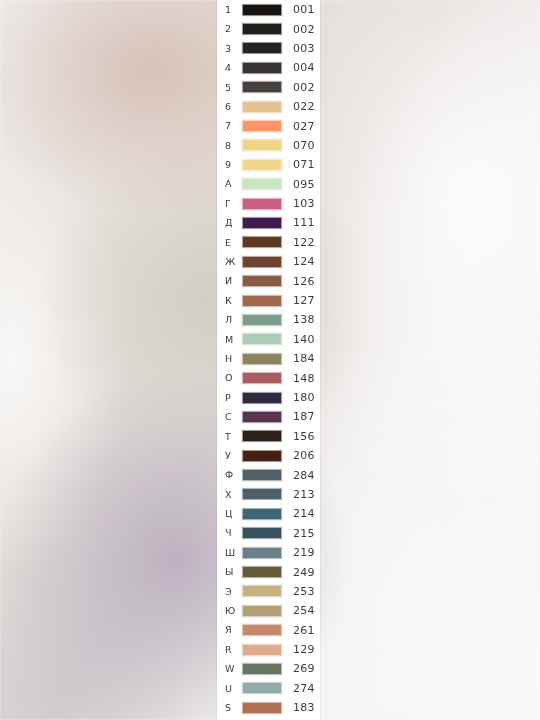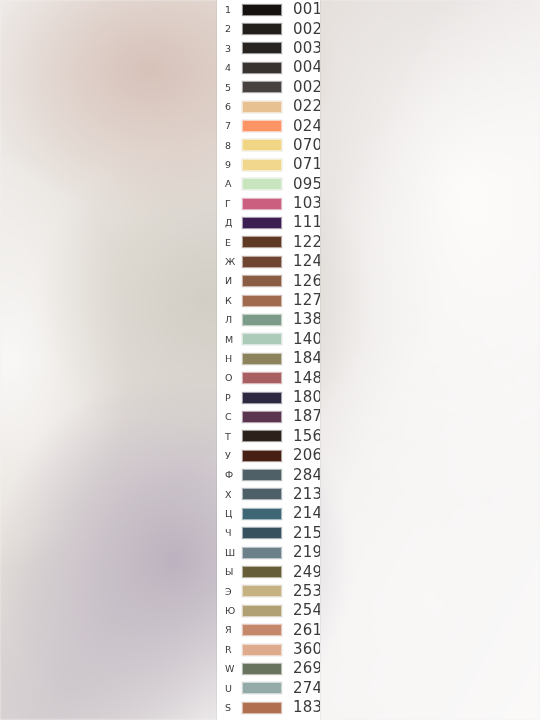--- a/index.html
+++ b/index.html
@@ -67,21 +67,21 @@
     flex: 0 0 40px;
     margin-left: 1px;
     border: 1px solid rgba(255,255,255,0.55);
     box-sizing: border-box;
     box-shadow: 0 0 0 0.5px rgba(0,0,0,0.10);
   }
 
   .row-code {
     flex: 1 1 auto;
     margin-left: 11px;
-    font-size: 15px;
+    font-size: 11px;
     color: #3b3b3b;
     line-height: 1;
     letter-spacing: 0.2px;
   }
 </style>
 </head>
 <body>
 
 <div id="backdrop"></div>
 
@@ -112,21 +112,21 @@
       <span class="row-code">002</span>
     </div>
     <div class="swatch-row">
       <span class="row-index">6</span>
       <span class="row-swatch" style="background-color: rgb(232, 193, 147);"></span>
       <span class="row-code">022</span>
     </div>
     <div class="swatch-row">
       <span class="row-index">7</span>
       <span class="row-swatch" style="background-color: rgb(253, 148, 102);"></span>
-      <span class="row-code">024</span>
+      <span class="row-code">027</span>
     </div>
     <div class="swatch-row">
       <span class="row-index">8</span>
       <span class="row-swatch" style="background-color: rgb(240, 213, 132);"></span>
       <span class="row-code">070</span>
     </div>
     <div class="swatch-row">
       <span class="row-index">9</span>
       <span class="row-swatch" style="background-color: rgb(240, 215, 141);"></span>
       <span class="row-code">071</span>
@@ -247,21 +247,21 @@
       <span class="row-code">254</span>
     </div>
     <div class="swatch-row">
       <span class="row-index">Я</span>
       <span class="row-swatch" style="background-color: rgb(198, 136, 106);"></span>
       <span class="row-code">261</span>
     </div>
     <div class="swatch-row">
       <span class="row-index">R</span>
       <span class="row-swatch" style="background-color: rgb(222, 171, 140);"></span>
-      <span class="row-code">360</span>
+      <span class="row-code">129</span>
     </div>
     <div class="swatch-row">
       <span class="row-index">W</span>
       <span class="row-swatch" style="background-color: rgb(105, 116, 94);"></span>
       <span class="row-code">269</span>
     </div>
     <div class="swatch-row">
       <span class="row-index">U</span>
       <span class="row-swatch" style="background-color: rgb(148, 170, 169);"></span>
       <span class="row-code">274</span>

